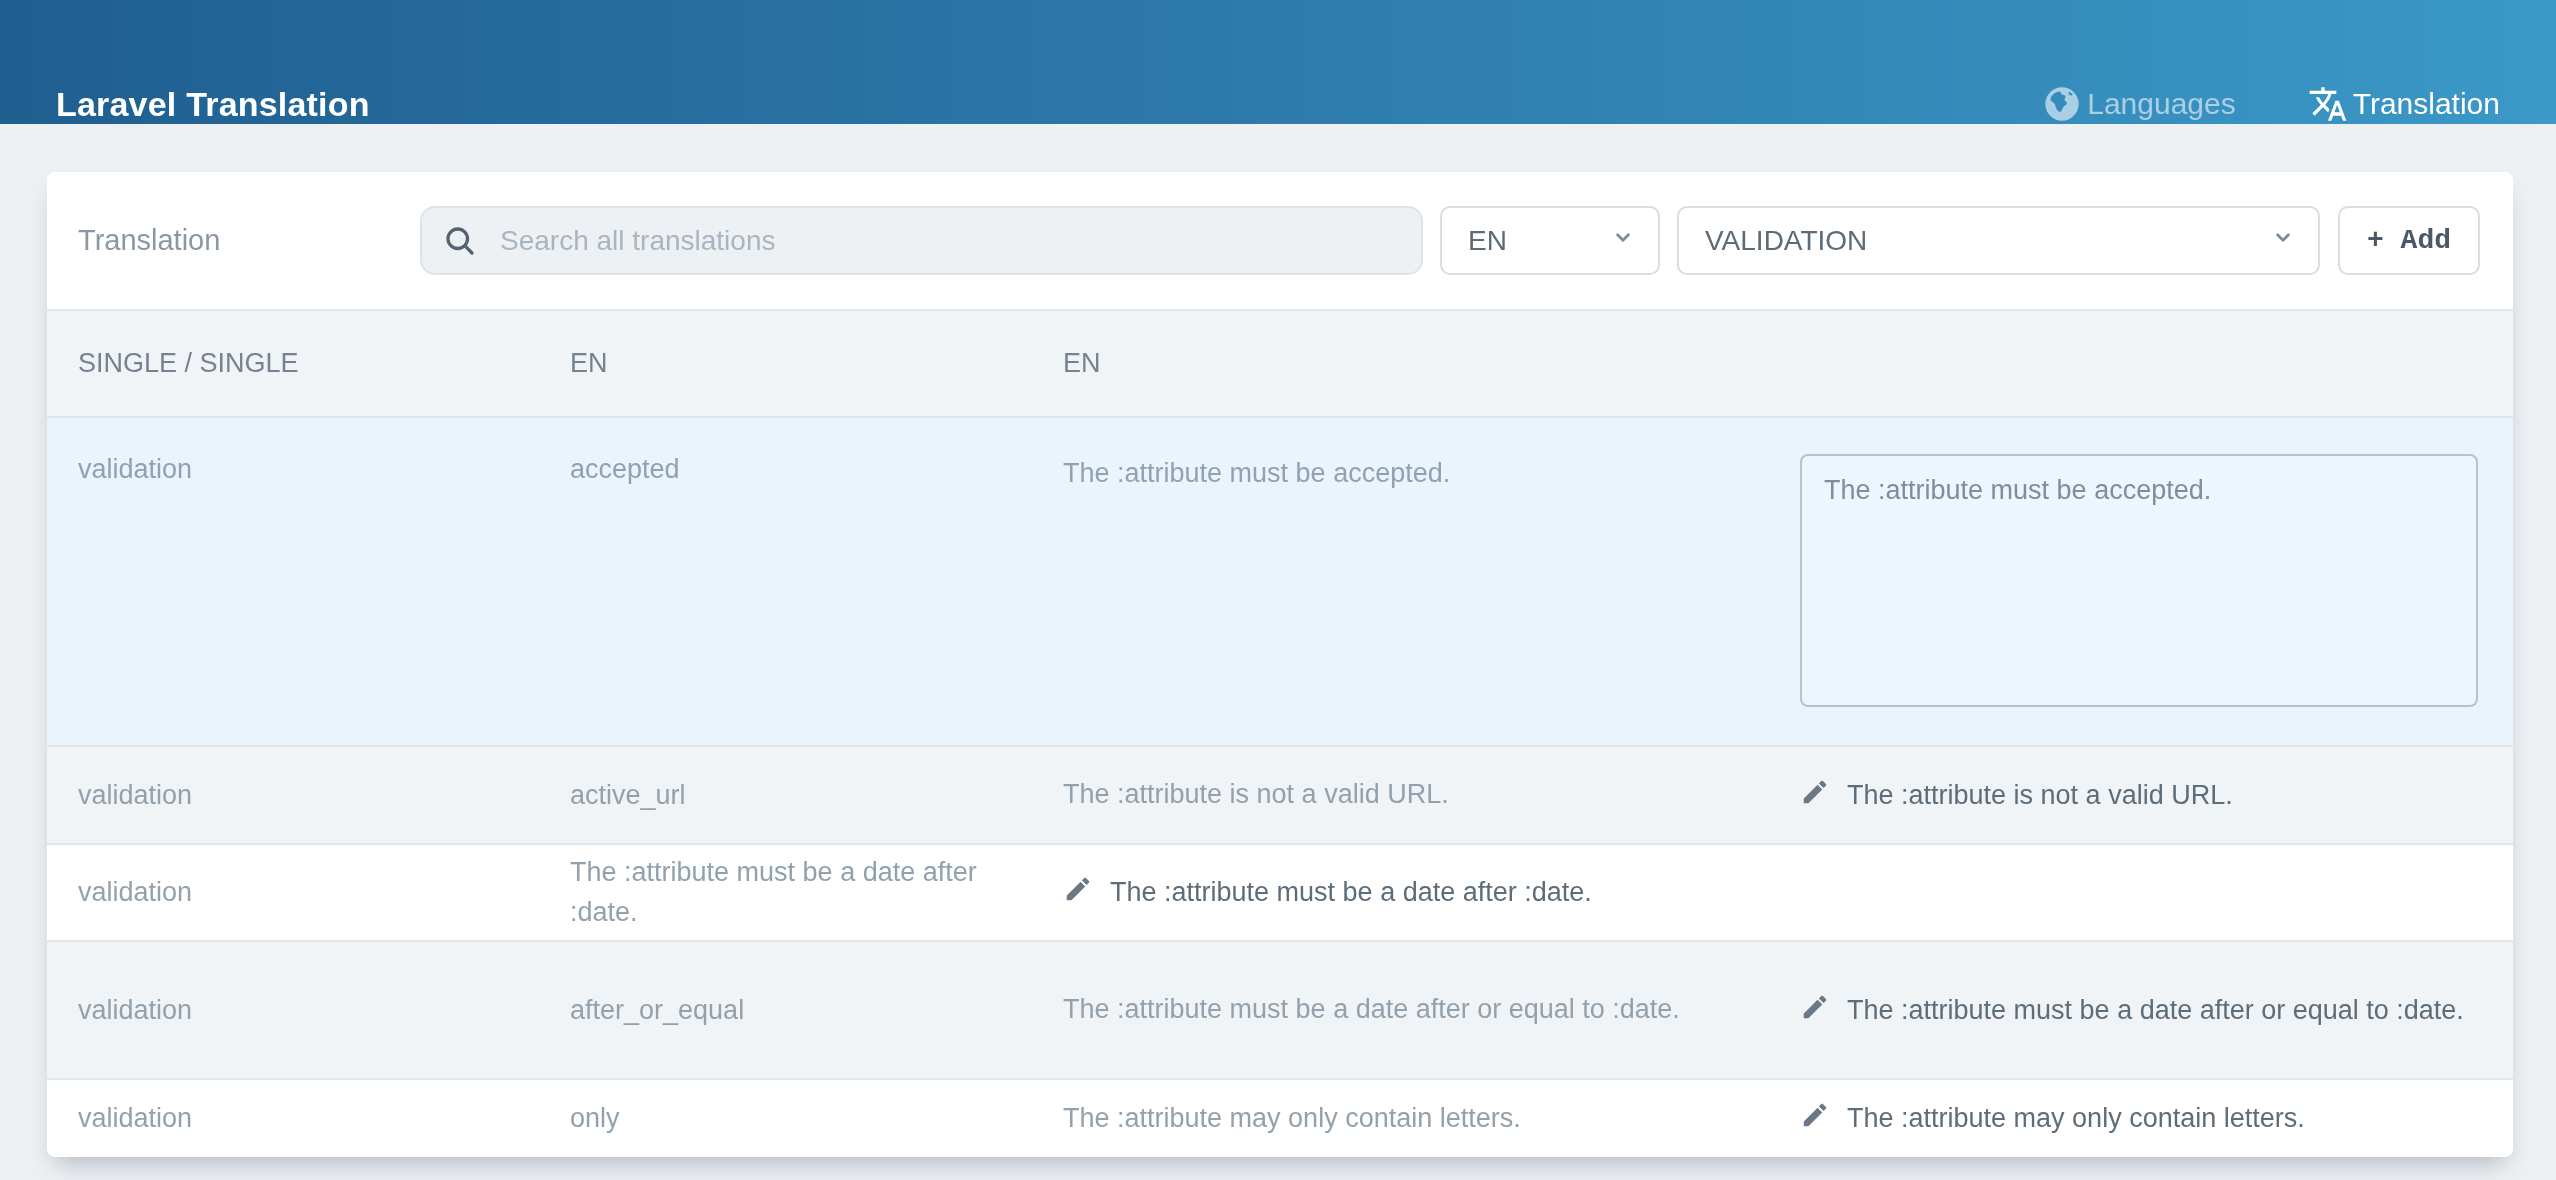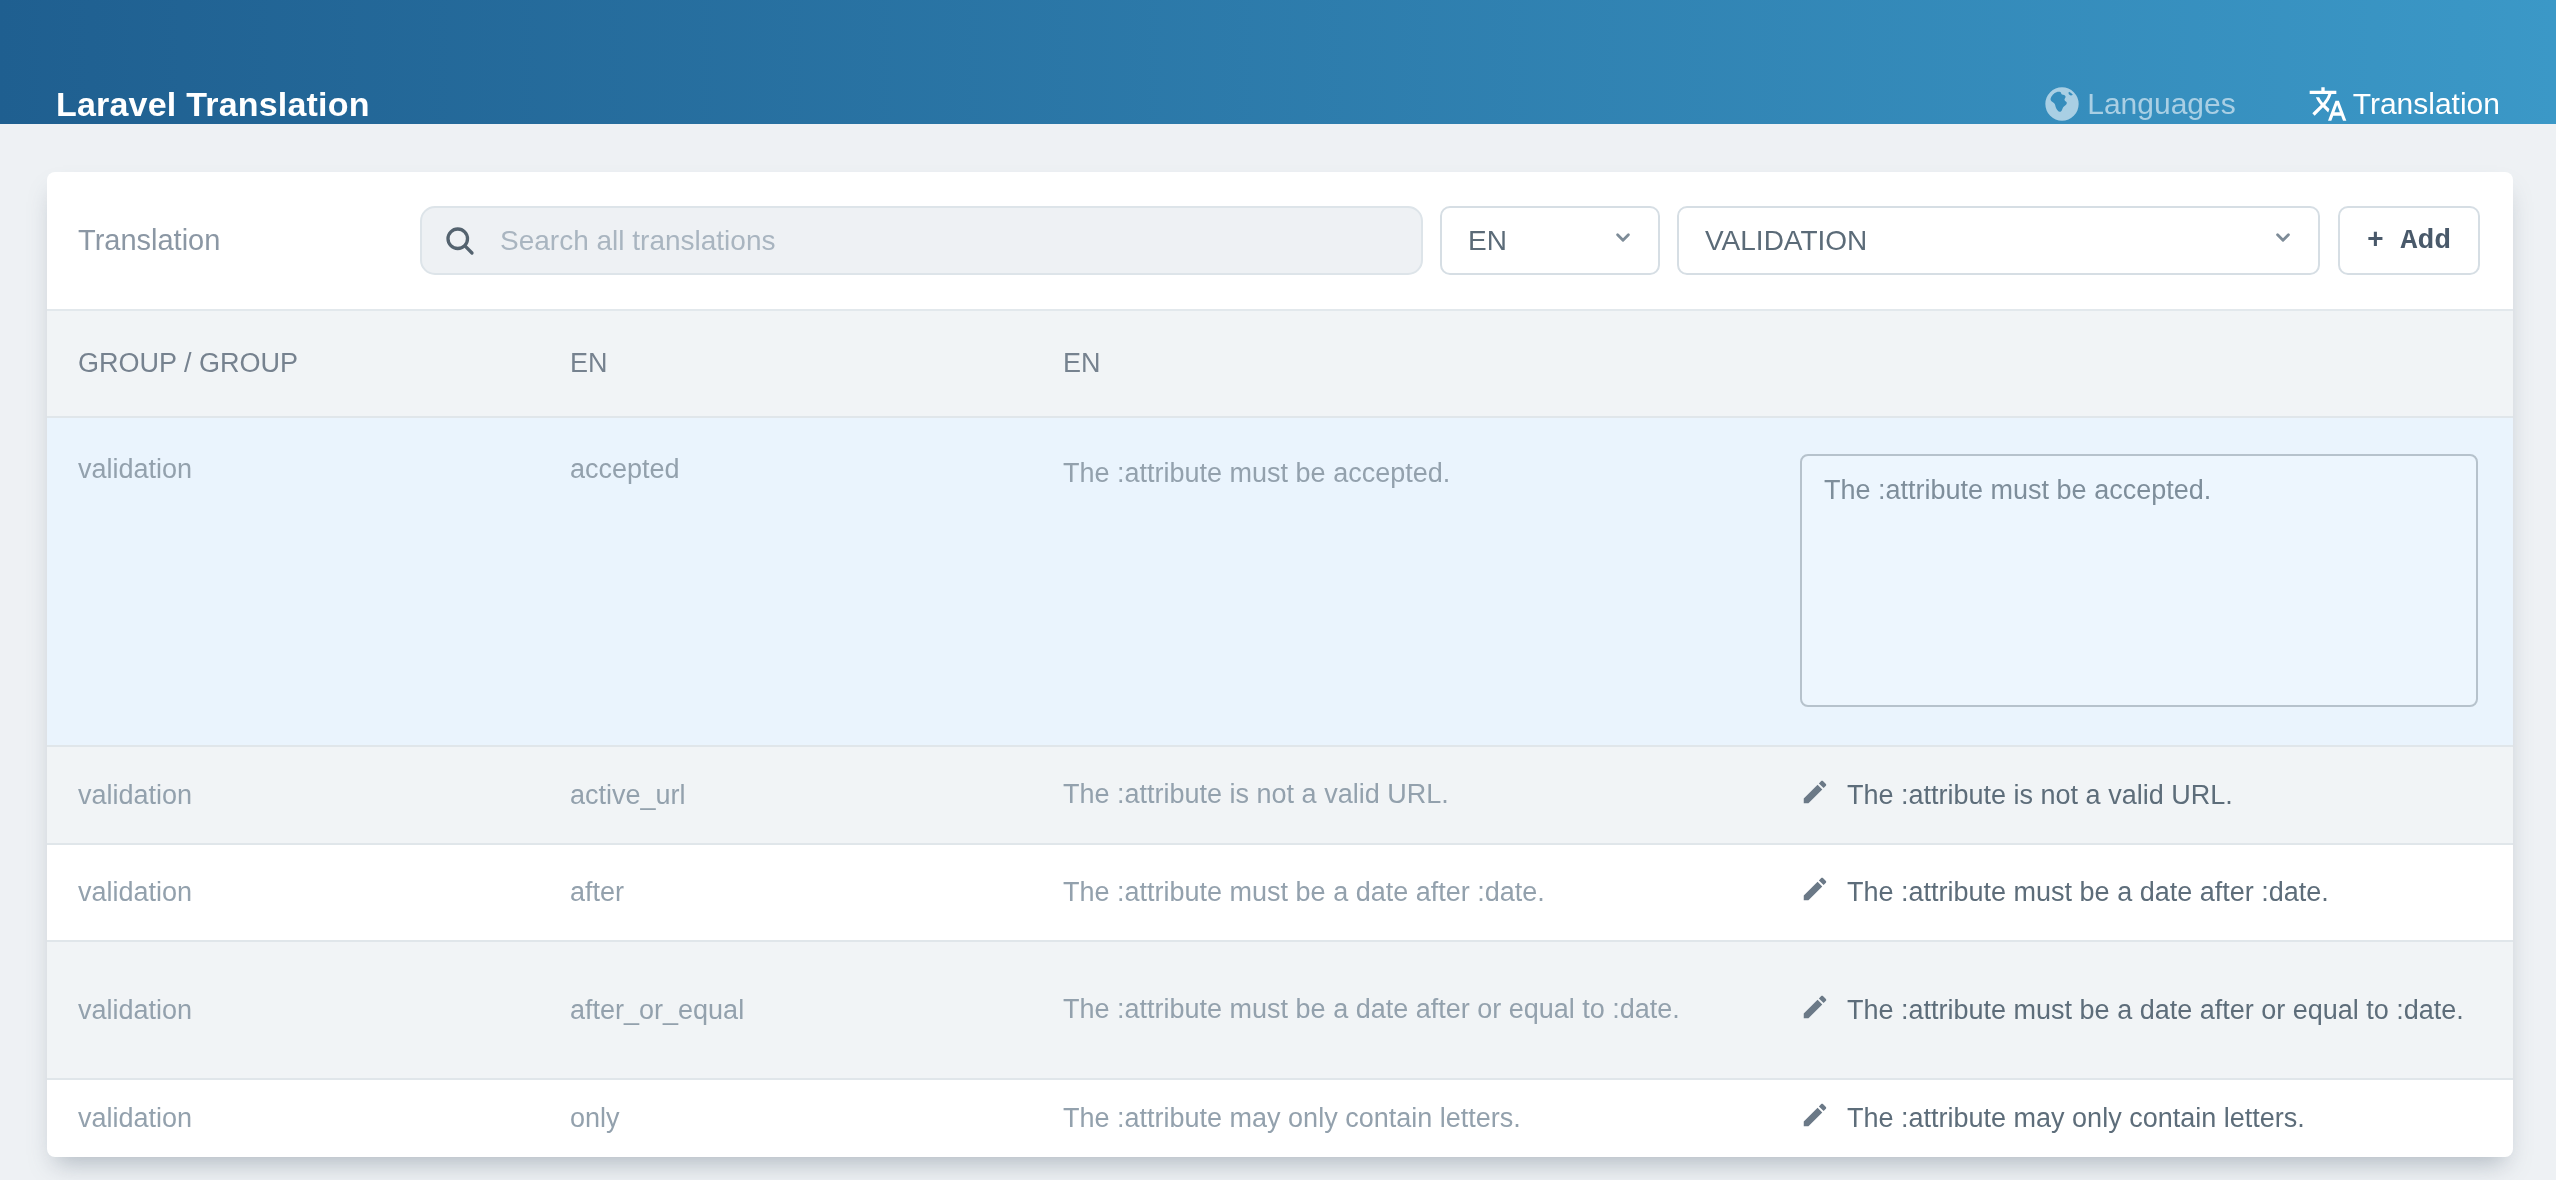--- a/index.html
+++ b/index.html
@@ -152,21 +152,21 @@
         <svg width="26" height="26" viewBox="0 0 24 24" fill="none" stroke="#7e8c98" stroke-width="2.6" stroke-linecap="round" stroke-linejoin="round">
           <polyline points="7,10 12,15 17,10"></polyline>
         </svg>
       </span>
     </div>
 
     <button class="add-btn">+ Add</button>
   </div>
 
   <div class="grid-row thead">
-    <div>GROUP / GROUP</div>
+    <div>SINGLE / SINGLE</div>
     <div class="cell-src">EN</div>
     <div>EN</div>
   </div>
 
   <div class="grid-row trow row-selected">
     <div>validation</div>
     <div>accepted</div>
     <div class="cell-src">The :attribute must be accepted.</div>
     <div>
       <textarea class="edit-area" style="">The :attribute must be accepted.</textarea>
@@ -182,21 +182,20 @@
         <svg width="30" height="30" viewBox="0 0 24 24">
           <path fill="#6b7987" d="M3 17.25V21h3.75L17.81 9.94l-3.75-3.75L3 17.25zM20.71 7.04c.39-.39.39-1.02 0-1.41l-2.34-2.34c-.39-.39-1.02-.39-1.41 0l-1.83 1.83 3.75 3.75 1.83-1.83z"></path>
         </svg>
       </span>
       <span class="edit-text">The :attribute is not a valid URL.</span>
     </div>
   </div>
 
   <div class="grid-row trow row-3">
     <div>validation</div>
-    <div>after</div>
     <div class="cell-src">The :attribute must be a date after :date.</div>
     <div class="cell-edit">
       <span>
         <svg width="30" height="30" viewBox="0 0 24 24">
           <path fill="#6b7987" d="M3 17.25V21h3.75L17.81 9.94l-3.75-3.75L3 17.25zM20.71 7.04c.39-.39.39-1.02 0-1.41l-2.34-2.34c-.39-.39-1.02-.39-1.41 0l-1.83 1.83 3.75 3.75 1.83-1.83z"></path>
         </svg>
       </span>
       <span class="edit-text">The :attribute must be a date after :date.</span>
     </div>
   </div>

